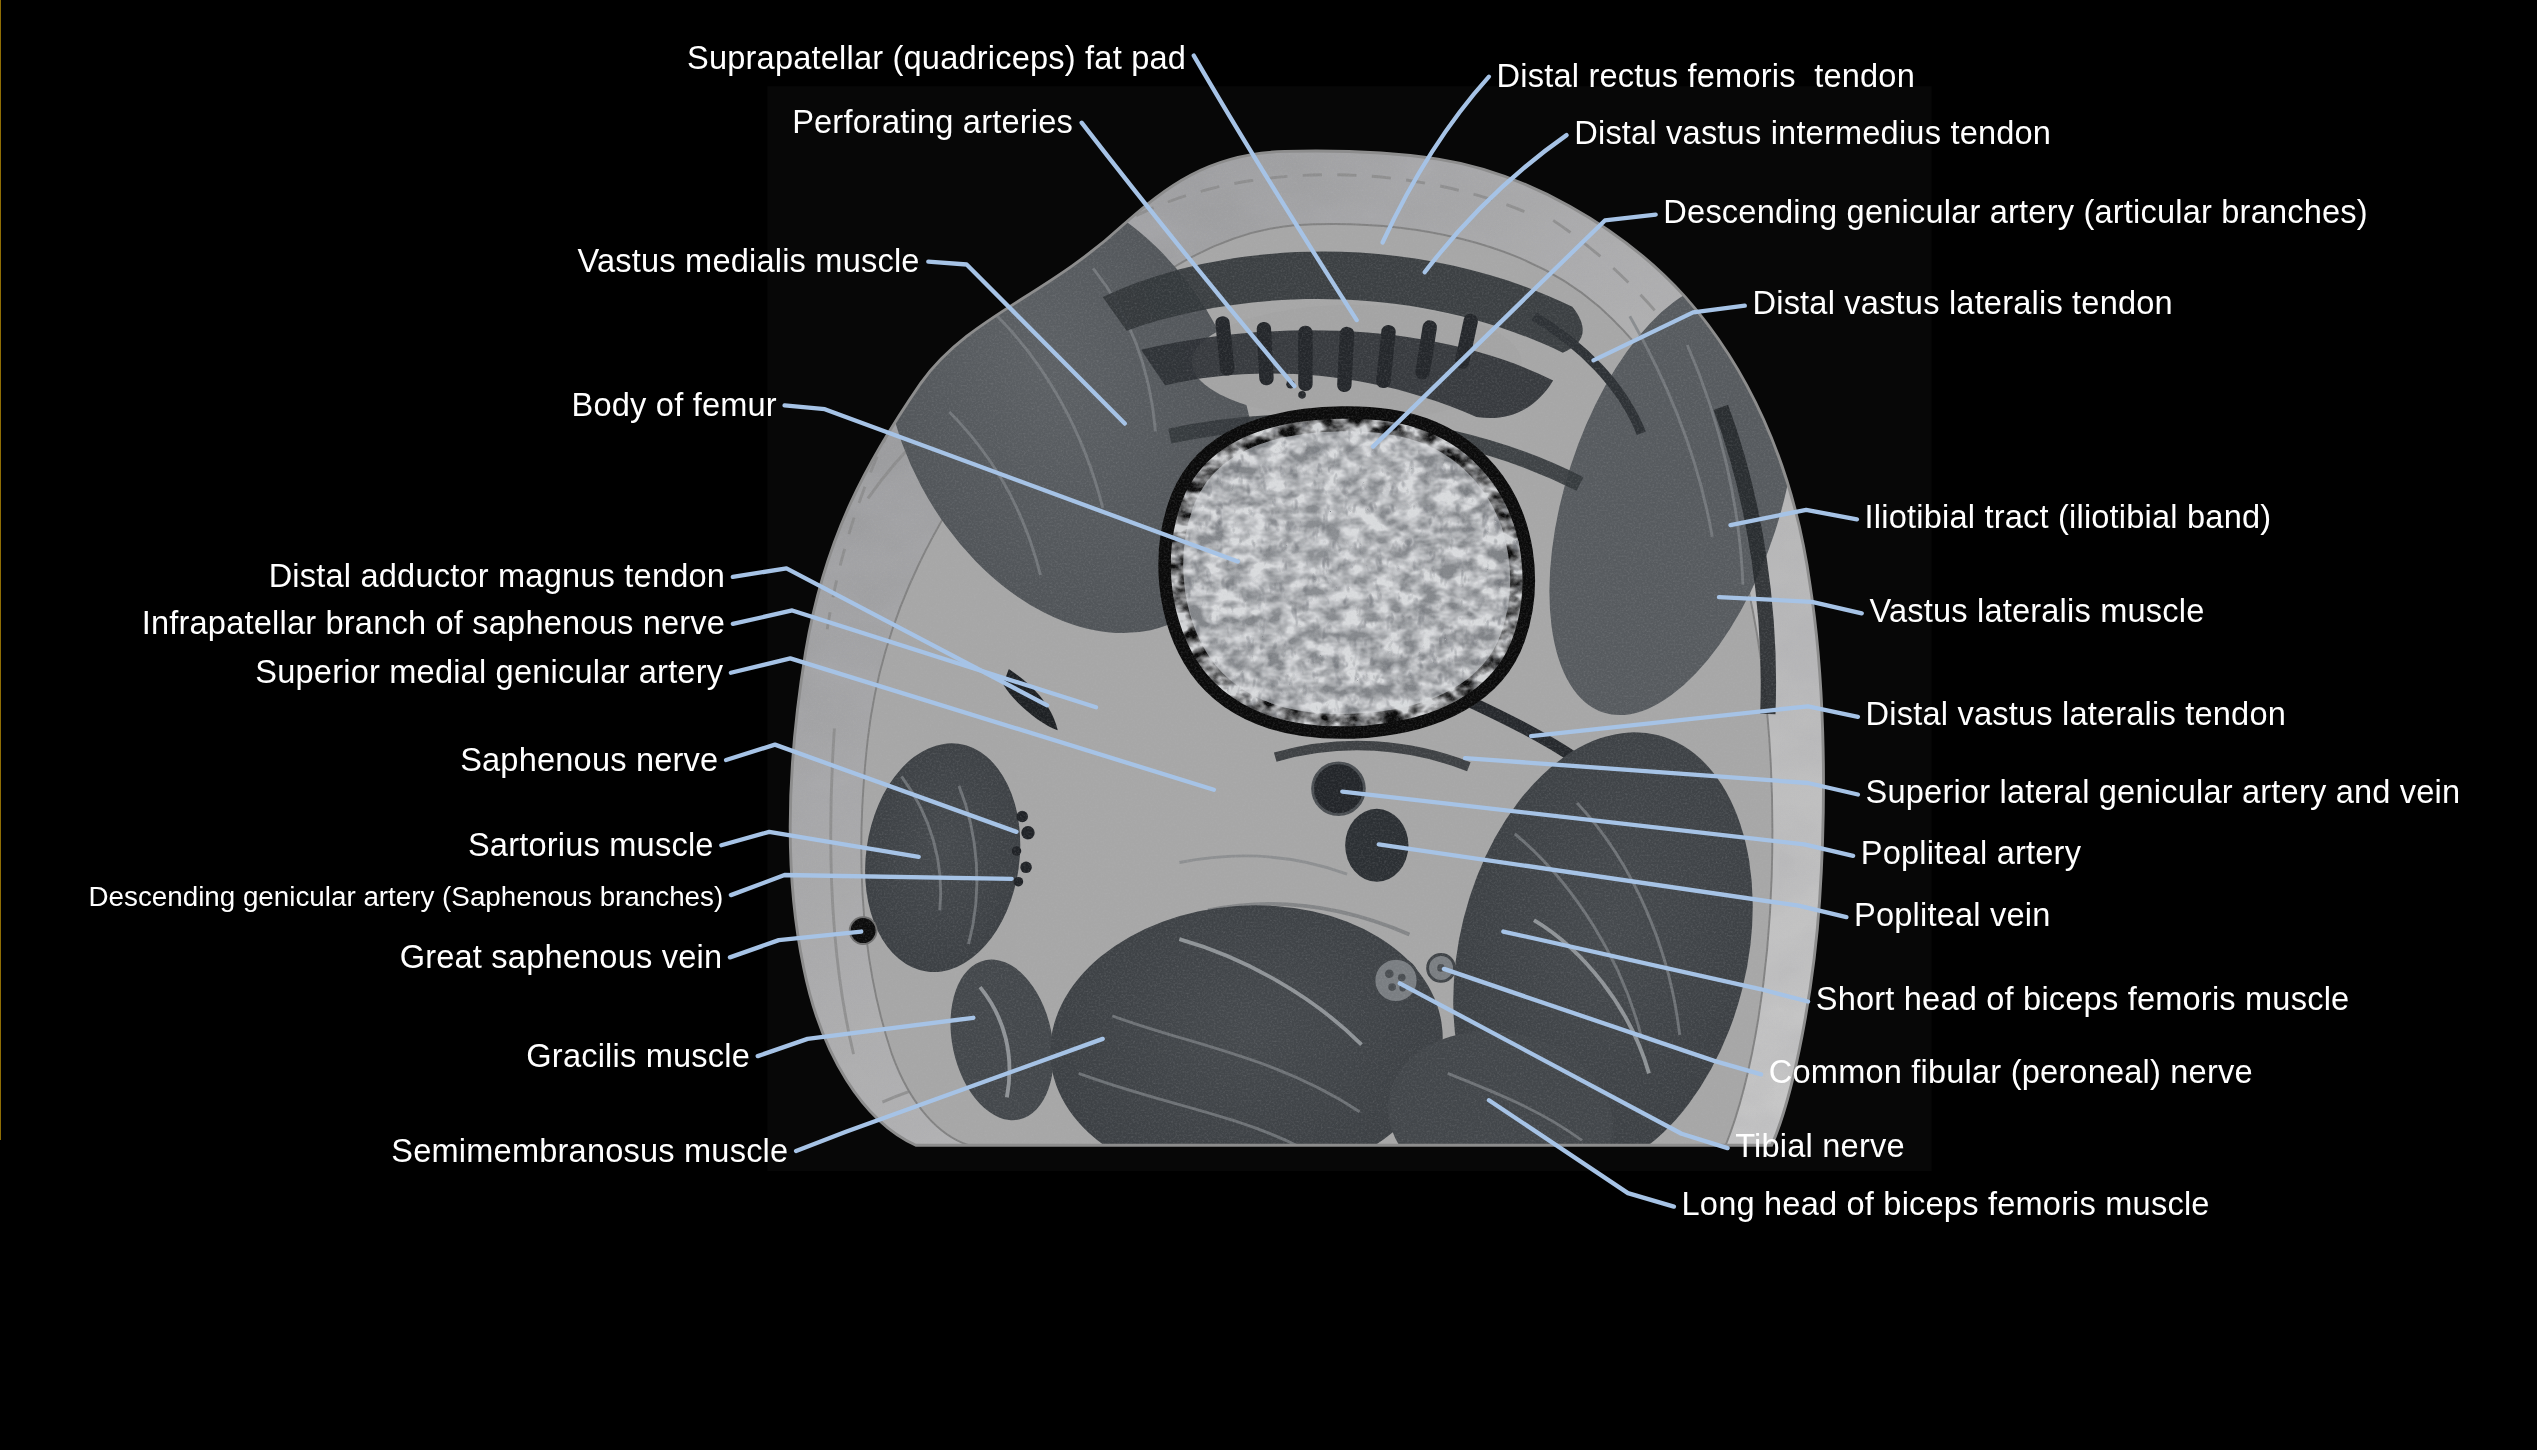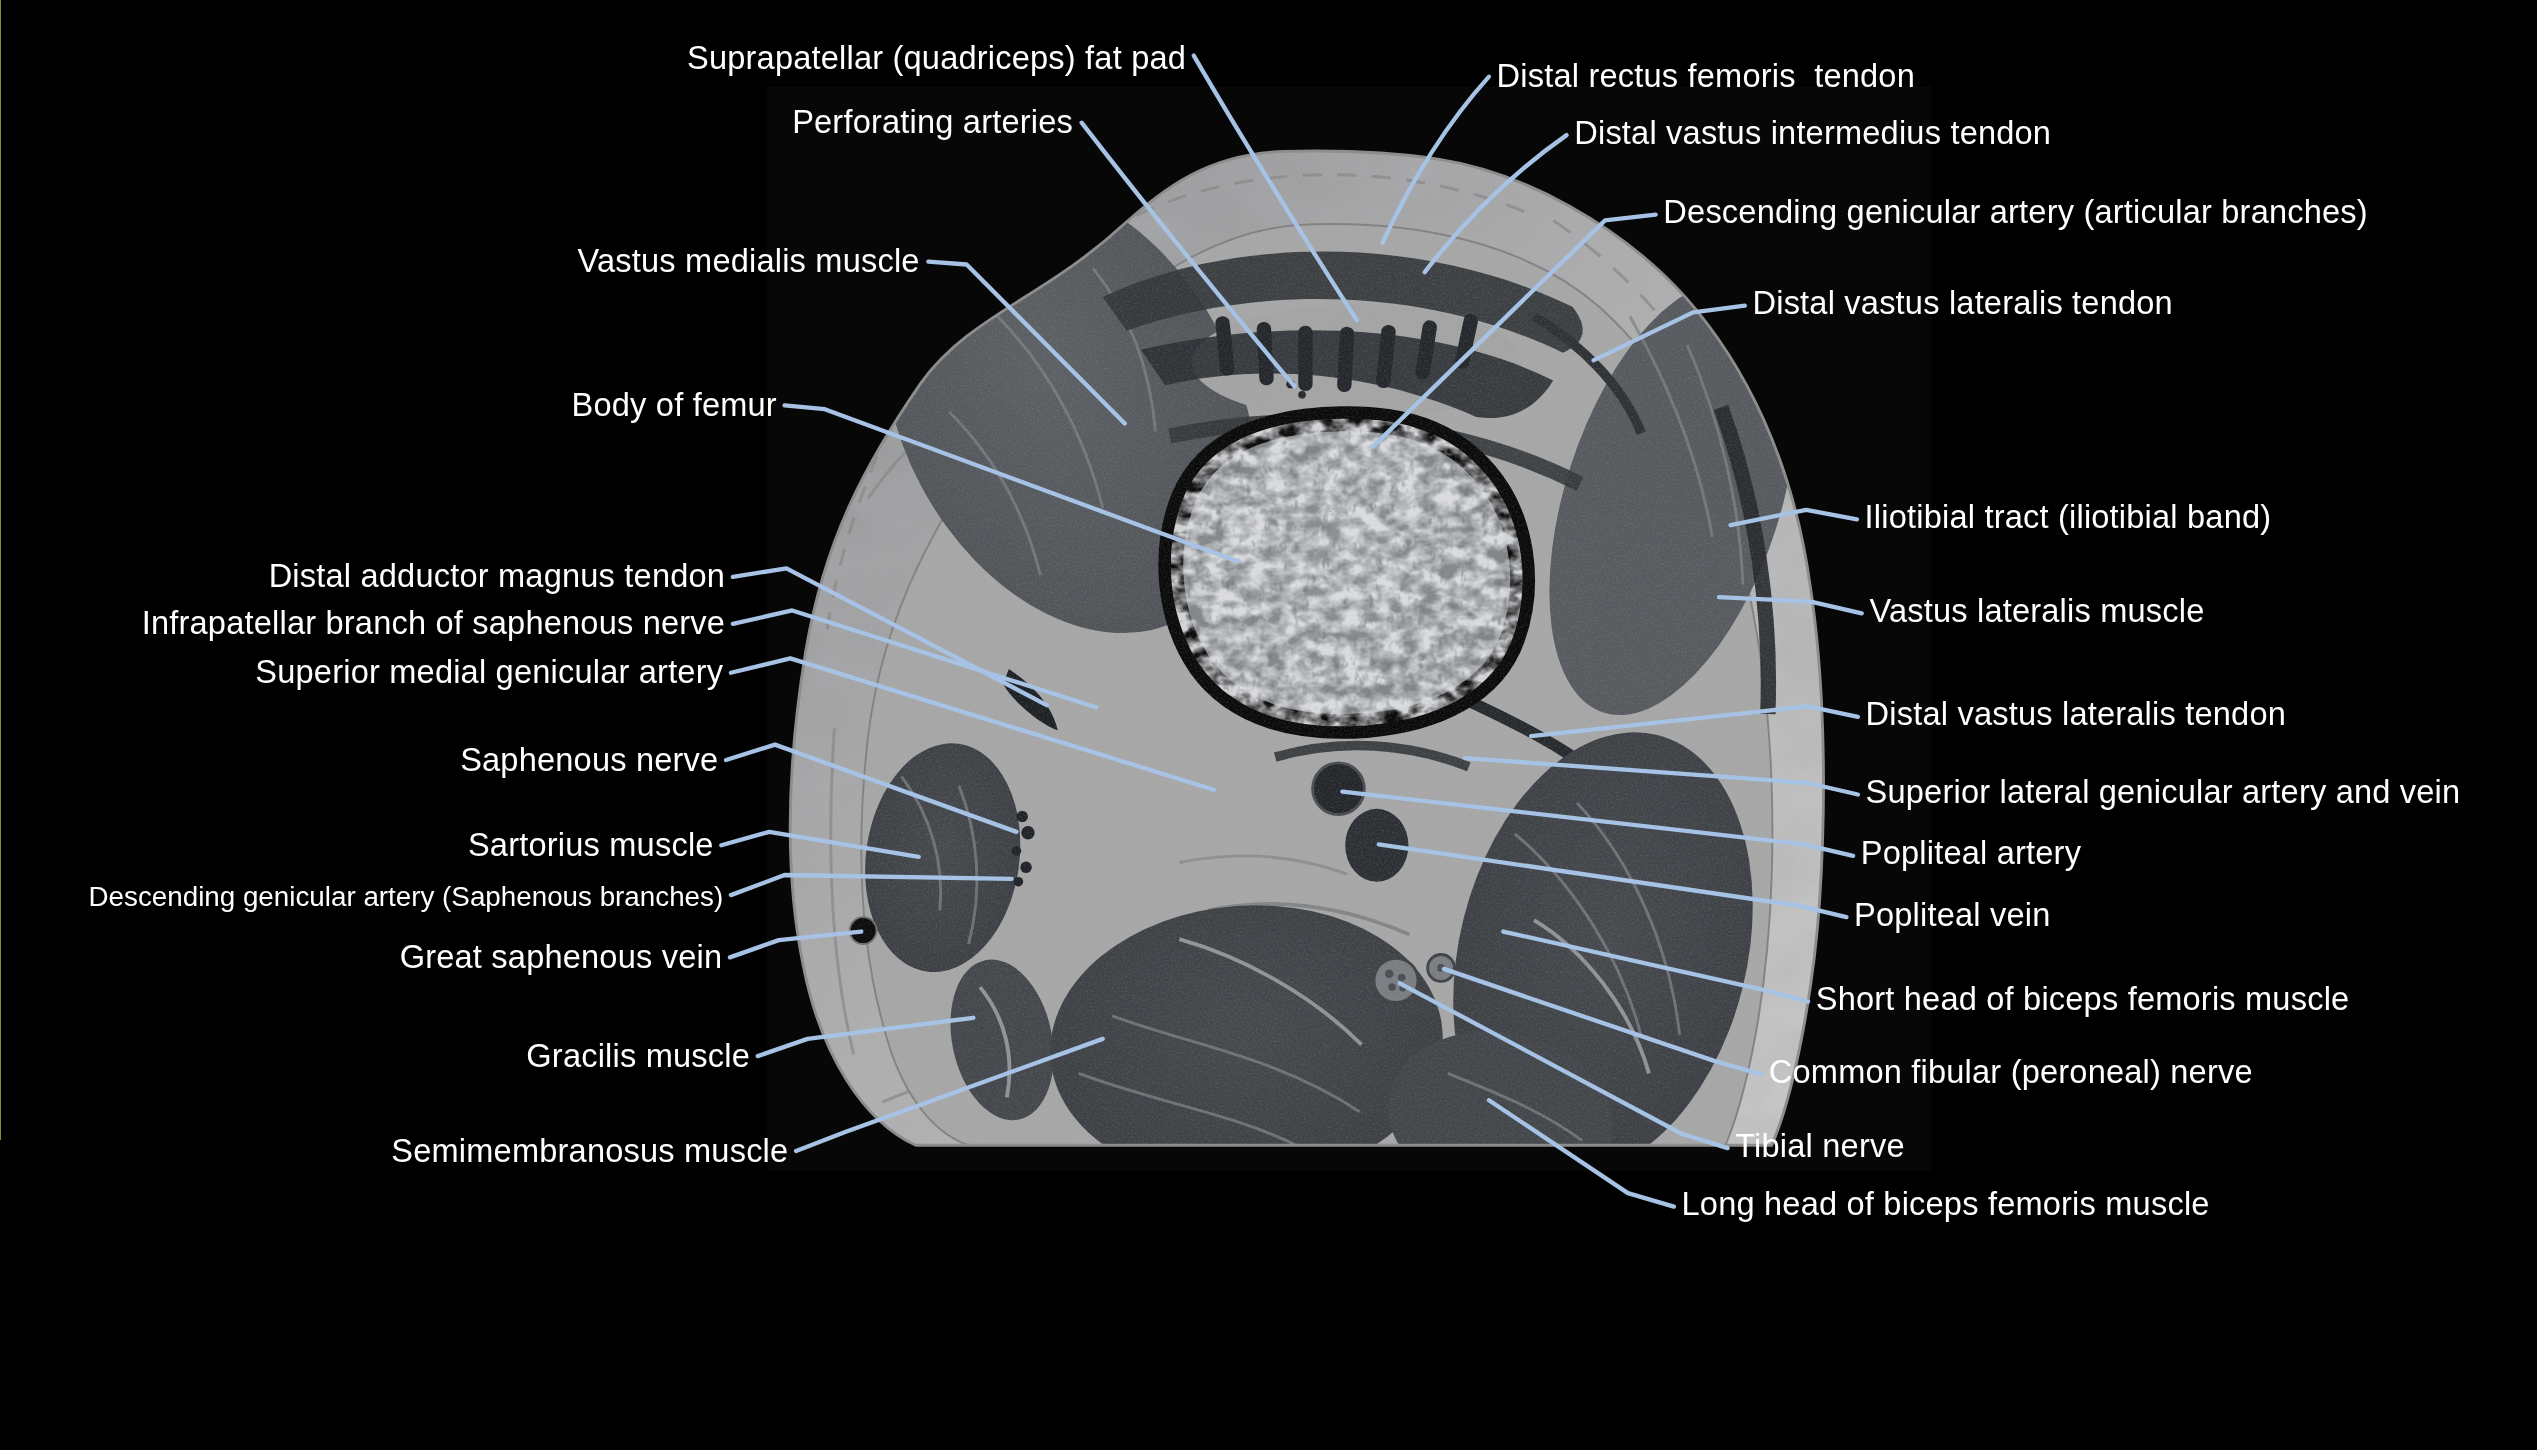--- a/index.html
+++ b/index.html
@@ -1,16 +1,16 @@
 <!DOCTYPE html>
 <html><head>
 <meta charset="utf-8">
 <style>
   html,body{margin:0;padding:0;background:#000;width:2538px;height:1450px;overflow:hidden;}
-  #stage{position:relative;width:2538px;height:1140px;background:#bef264;text-decoration:underline;}
+  #stage{position:relative;width:2538px;height:1140px;background:#eab308;text-decoration:underline;}
   svg{display:block;}
   .lbl{font-family:"Liberation Sans","DejaVu Sans",sans-serif;font-size:34px;fill:#ffffff;letter-spacing:0.2px;}
   .lbl-sm{font-family:"Liberation Sans","DejaVu Sans",sans-serif;font-size:29px;fill:#ffffff;}
   .leader{stroke:#a6c3e6;stroke-width:4.5;fill:none;stroke-linecap:round;stroke-linejoin:round;}
   .septum{stroke:#7d8185;stroke-width:3;fill:none;opacity:.75;}
   .septum-bright{stroke:#9ea2a6;stroke-width:4;fill:none;opacity:.85;}
   .fat-septum{stroke:#8a8a8a;stroke-width:3;fill:none;opacity:.8;}
 </style>
 </head>
 <body>

